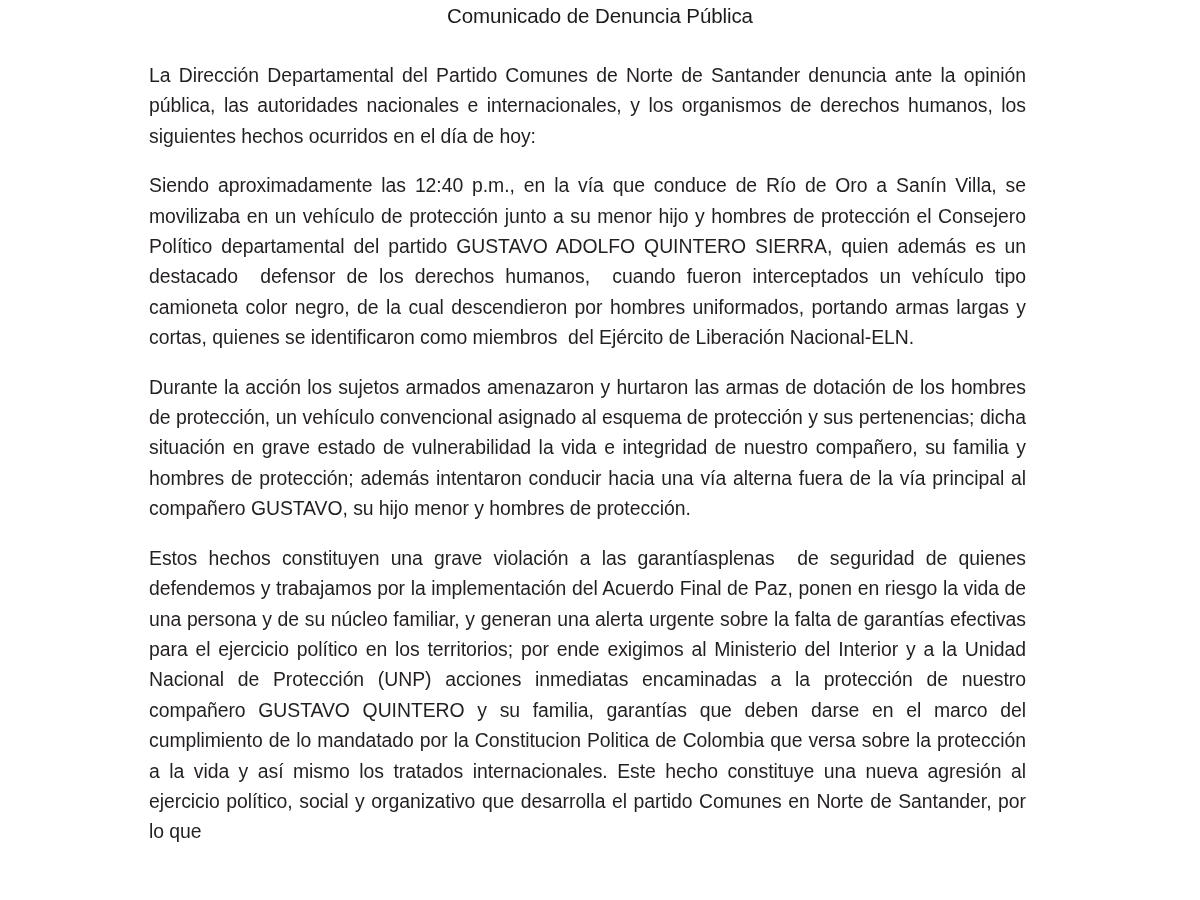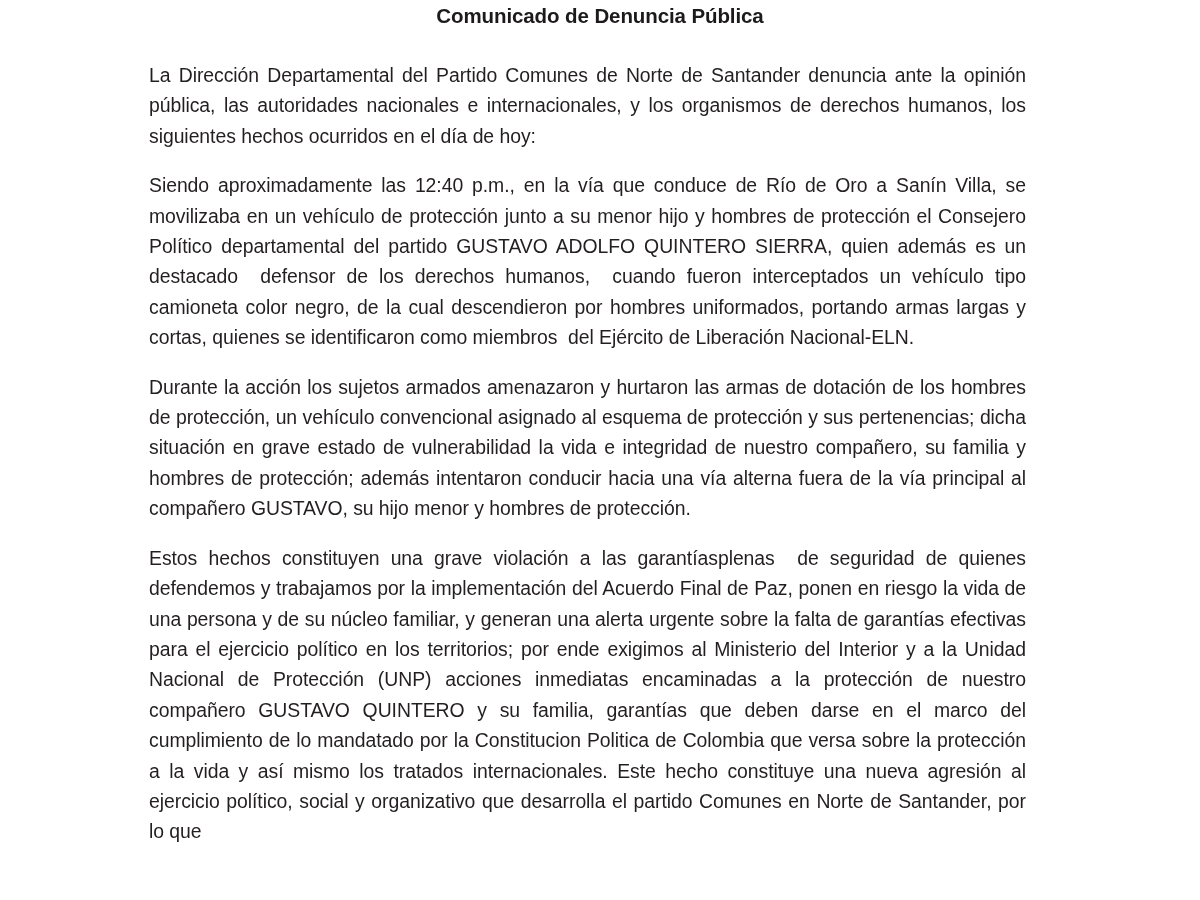--- a/index.html
+++ b/index.html
@@ -24,21 +24,21 @@
     height: 900px;
     background: #ffffff;
     box-sizing: border-box;
     padding: 0;
   }
 
   .doc-title {
     width: 100%;
     text-align: center;
     font-size: 20.5px;
-    font-weight: bold;
+    font-weight: normal;
     line-height: 1.0;
     letter-spacing: -0.1px;
     color: #1c1a1b;
     margin: 0;
     padding-top: 6px;
     padding-bottom: 0;
   }
 
   .body-block {
     position: absolute;

